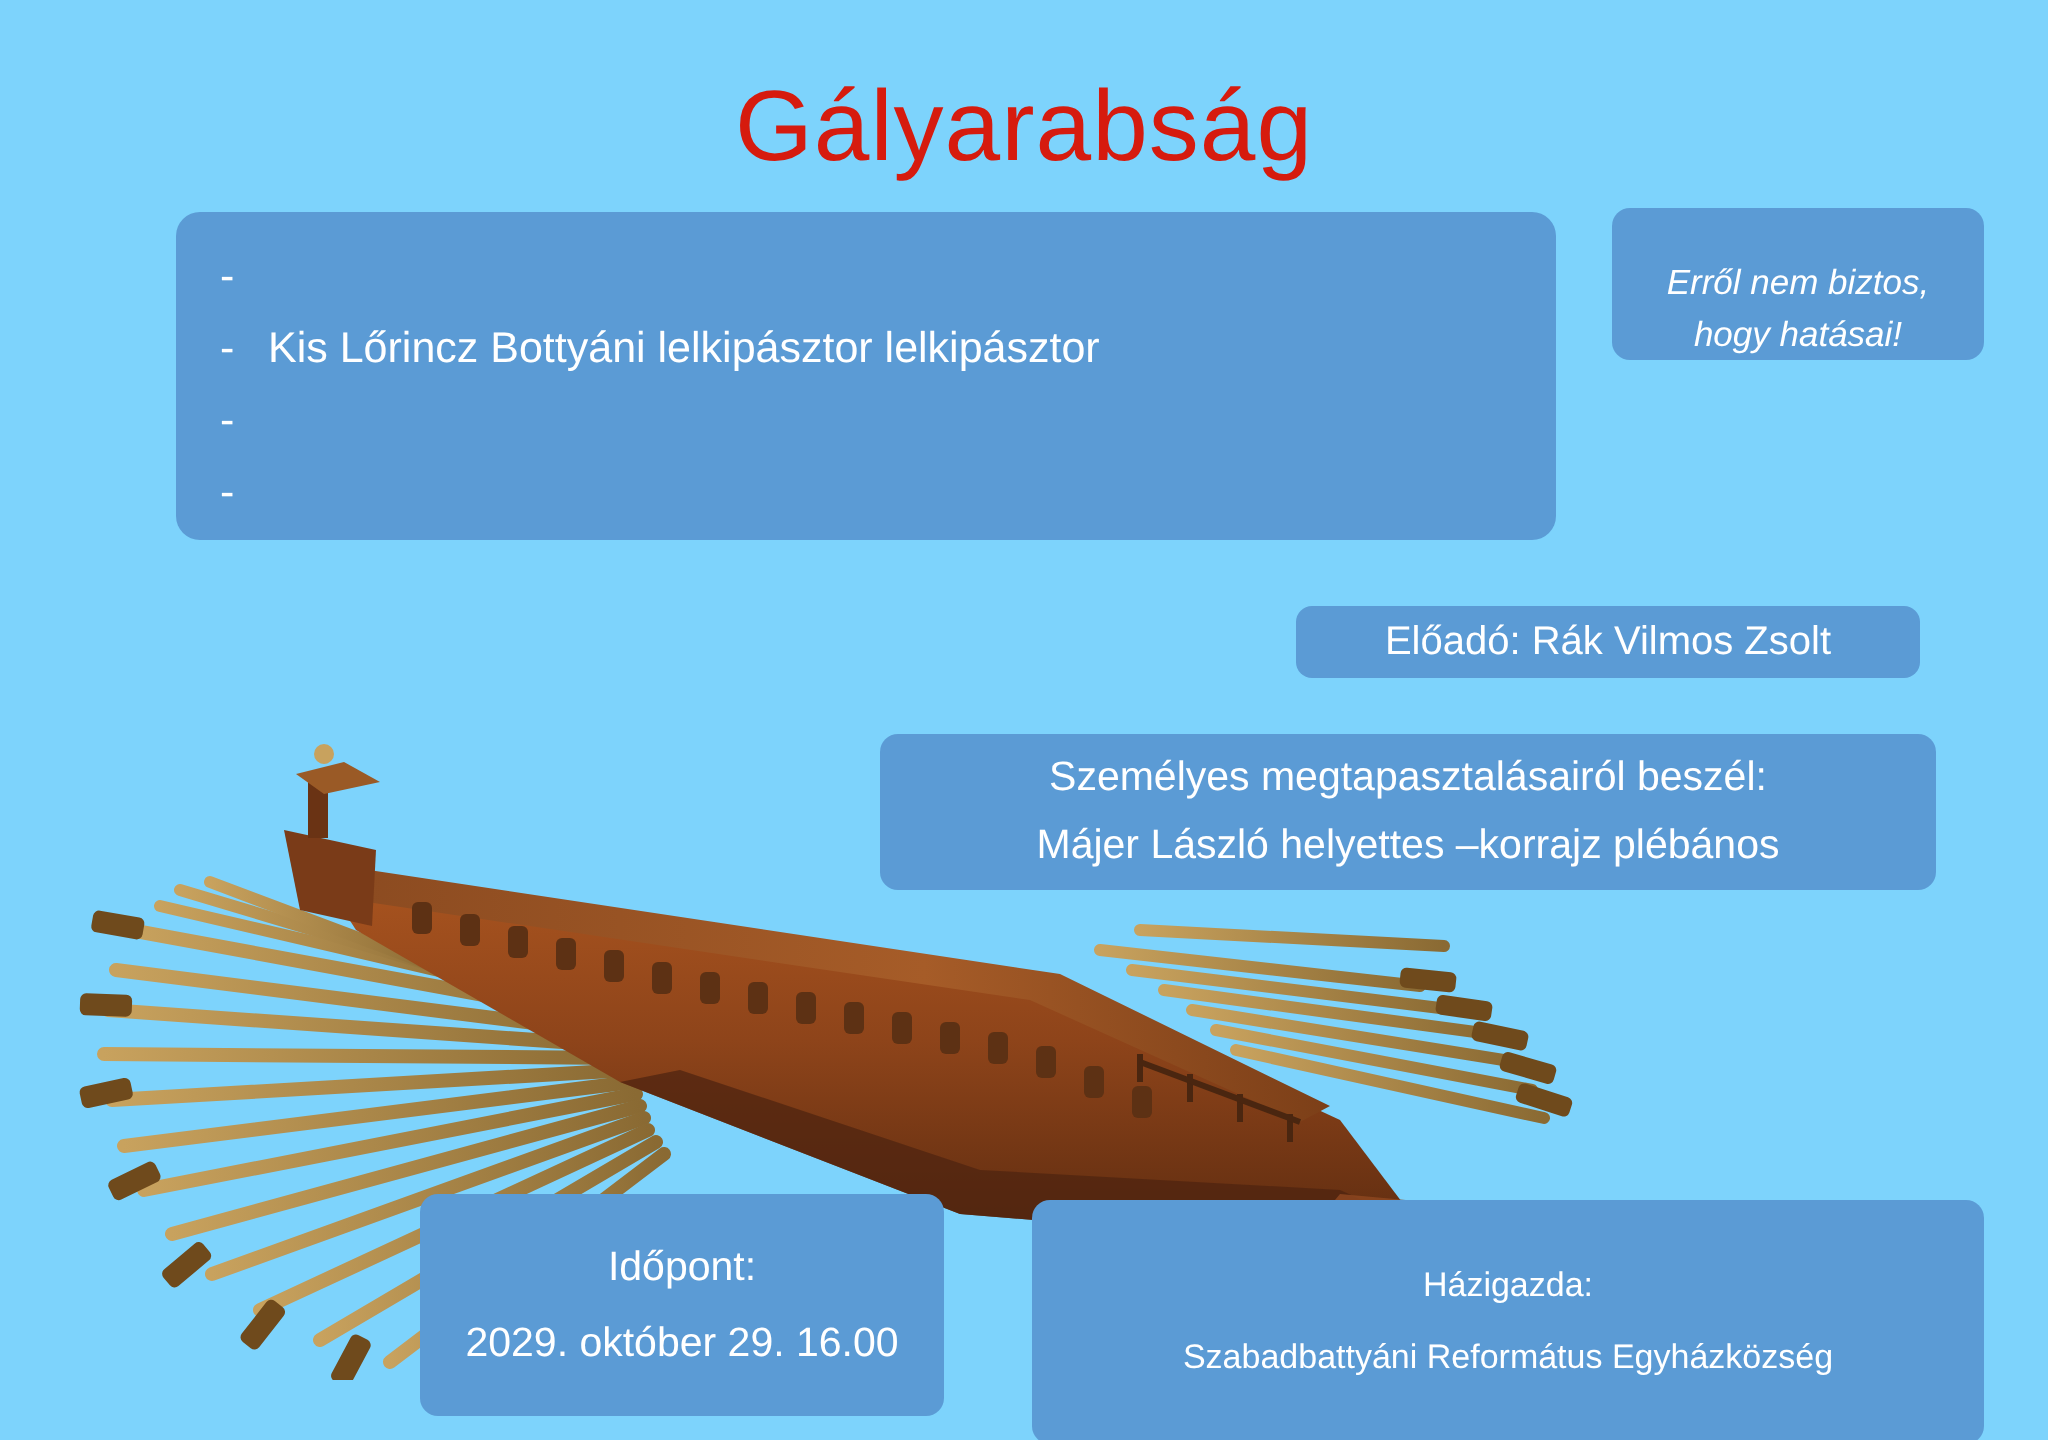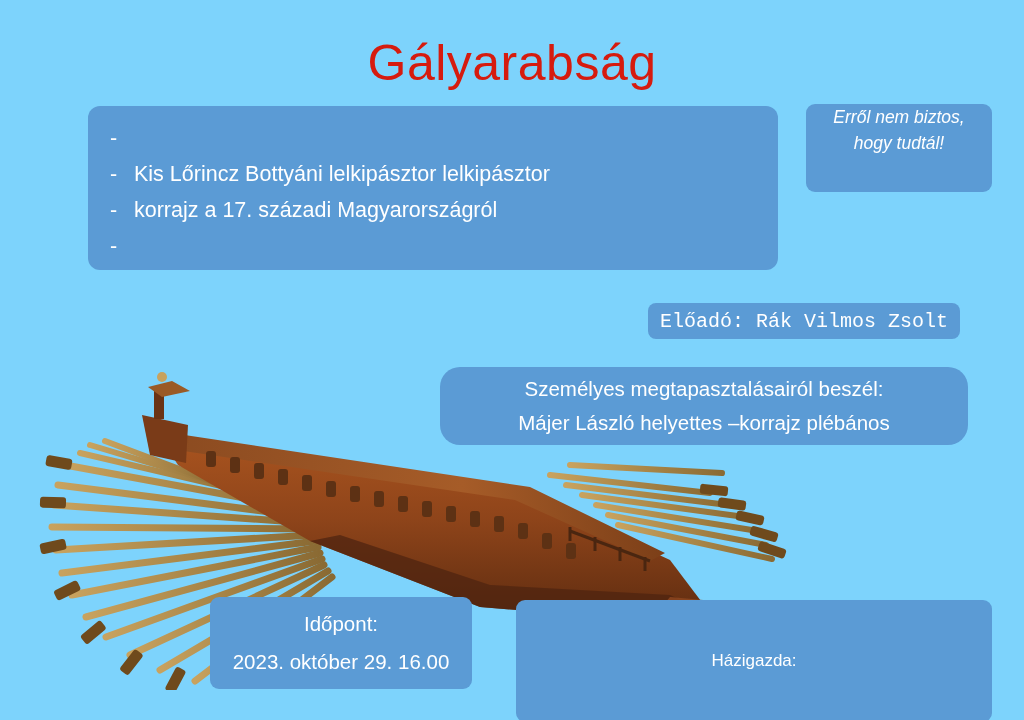--- a/index.html
+++ b/index.html
@@ -59,65 +59,64 @@
   #bullets-box .dash {
     width: 24px;
     flex: none;
     color: #ffffff;
   }
   
   #note-box {
     left: 806px;
     top: 104px;
     width: 186px;
-    height: 88px;
+    height: 76px;
     border-radius: 9px;
     display: flex;
     flex-direction: column;
     align-items: center;
-    justify-content: flex-start;
+    justify-content: flex-end;
     font-style: italic;
     font-size: 17.5px;
     line-height: 26px;
     text-align: center;
   }
   
   #speaker-box {
     left: 648px;
     top: 303px;
     width: 312px;
     height: 36px;
     display: flex;
     align-items: center;
     justify-content: center;
     font-size: 20px;
     border-radius: 8px;
-    font-family: Liberation Mono, monospace;
   }
   
   #guest-box {
     left: 440px;
     top: 367px;
     width: 528px;
     height: 78px;
-    border-radius: 20px;
+    border-radius: 9px;
     display: flex;
     flex-direction: column;
     align-items: center;
     justify-content: center;
     font-size: 20.5px;
     line-height: 34px;
     text-align: center;
   }
   
   #date-box {
     left: 210px;
     top: 597px;
     width: 262px;
-    height: 92px;
+    height: 111px;
     border-radius: 9px;
     display: flex;
     flex-direction: column;
     align-items: center;
     justify-content: center;
     font-size: 20.5px;
     line-height: 38px;
     text-align: center;
   }
   
@@ -260,43 +259,43 @@
   <div class="box" id="bullets-box">
     <div class="row">
       <span class="dash">-</span>
     </div>
     <div class="row">
       <span class="dash">-</span>
       <span>Kis Lőrincz Bottyáni lelkipásztor lelkipásztor</span>
     </div>
     <div class="row">
       <span class="dash">-</span>
-      <span>korrajz a 17. századi Magyarországról</span>
     </div>
     <div class="row">
       <span class="dash">-</span>
     </div>
   </div>
 
   <div class="box" id="note-box">
     <span>Erről nem biztos,</span>
-    <span>hogy tudtál!</span>
+    <span>hogy hatásai!</span>
   </div>
 
   <div class="box" id="speaker-box">
     <span>Előadó: Rák Vilmos Zsolt</span>
   </div>
 
   <div class="box" id="guest-box">
     <span>Személyes megtapasztalásairól beszél:</span>
     <span>Májer László helyettes –korrajz plébános</span>
   </div>
 
   <div class="box" id="date-box">
     <span>Időpont:</span>
-    <span>2023. október 29. 16.00</span>
+    <span>2029. október 29. 16.00</span>
   </div>
 
   <div class="box" id="host-box">
     <span>Házigazda:</span>
+    <span>Szabadbattyáni Református Egyházközség</span>
   </div>
 
 </div>
 
 </body></html>

